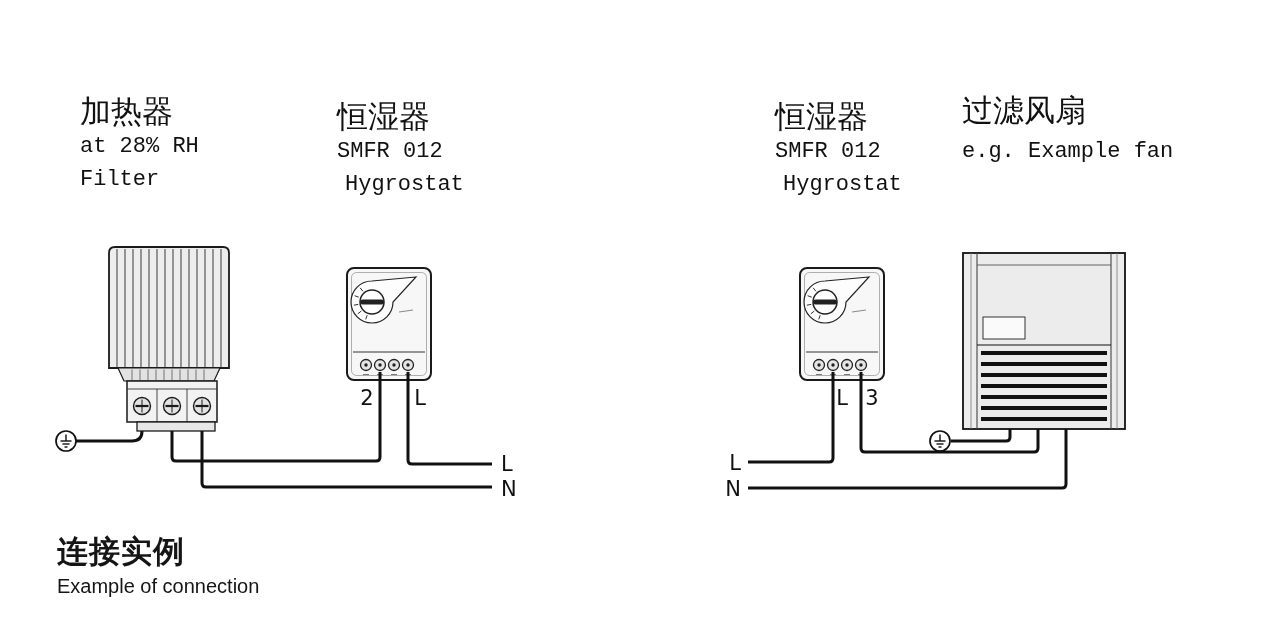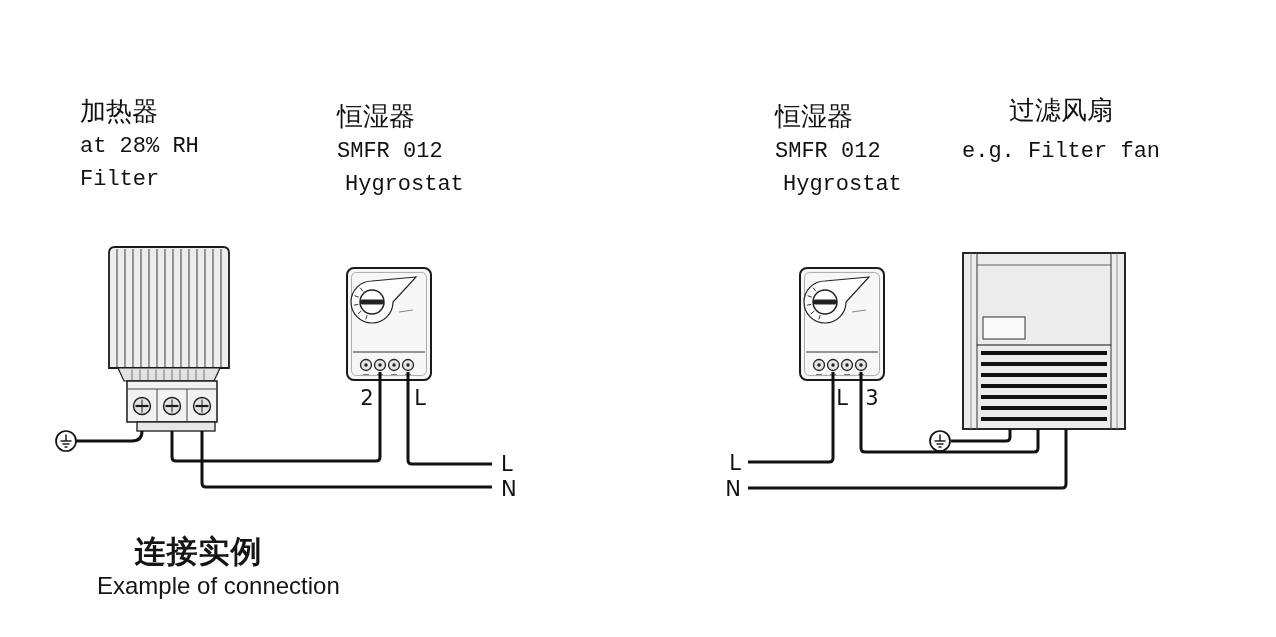--- a/index.html
+++ b/index.html
@@ -12,36 +12,35 @@
     color:#111;
   }
   .lbl{
     position:absolute;
     font-family:"Liberation Mono","DejaVu Sans Mono",monospace;
     font-size:22px;
     line-height:33px;
     color:#111;
     white-space:nowrap;
   }
-  .lbl .zh{font-size:26px;}
+  .lbl .zh{font-size:31px;}
   .lbl .ind{padding-left:8px;}
   .fanlbl .zh{margin-bottom:6px;}
   .caption{
     position:absolute;
     left:57px;top:534px;
     color:#151515;
-    text-align:center;
   }
   .caption .cap-zh{
     font-family:"Liberation Sans","DejaVu Sans",sans-serif;
     font-size:31px;line-height:36px;font-weight:600;letter-spacing:1px;
   }
   .caption .cap-en{
     font-family:"Liberation Sans","DejaVu Sans",sans-serif;
-    font-size:24px;line-height:32px;font-weight:400;margin-left:40px;
+    font-size:20px;line-height:32px;font-weight:400;
   }
   svg{position:absolute;left:0;top:0;}
   svg text{
     font-family:"DejaVu Sans","Liberation Sans",sans-serif;
     font-size:21px;fill:#111;
   }
 </style>
 </head>
 <body>
 
@@ -58,23 +57,23 @@
     <div>SMFR 012</div>
     <div class="ind">Hygrostat</div>
   </div>
 
   <div class="lbl" style="left:775px;top:102px;">
     <div class="zh">恒湿器</div>
     <div>SMFR 012</div>
     <div class="ind">Hygrostat</div>
   </div>
 
-  <div class="lbl fanlbl" style="left:962px;top:96px;text-align:center;">
+  <div class="lbl fanlbl" style="left:962px;top:96px;">
     <div class="zh">过滤风扇</div>
-    <div>e.g. Filter fan</div>
+    <div>e.g. Example fan</div>
   </div>
 
   <div class="caption">
     <div class="cap-zh">连接实例</div>
     <div class="cap-en">Example of connection</div>
   </div>
 
   <svg width="1276" height="637" viewBox="0 0 1276 637">
     <defs>
       <g id="hygrostat">

